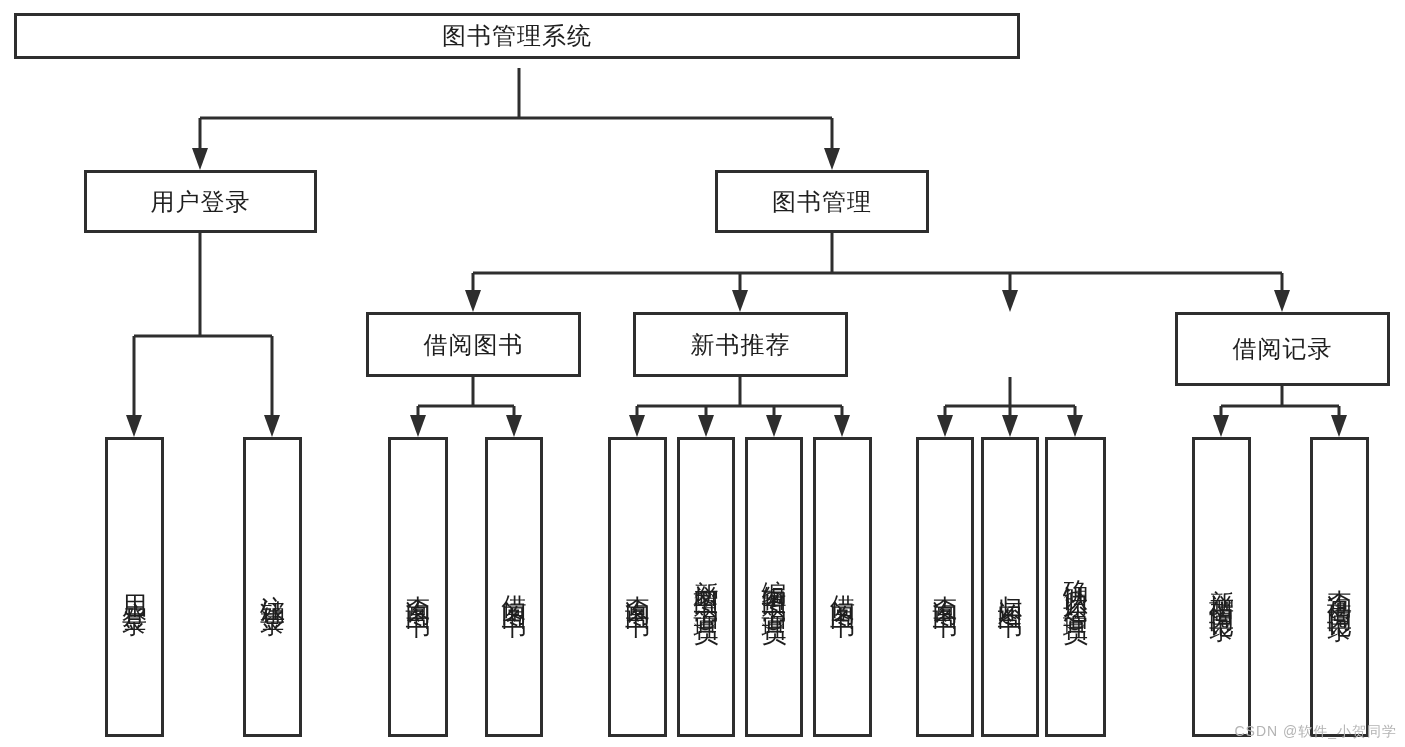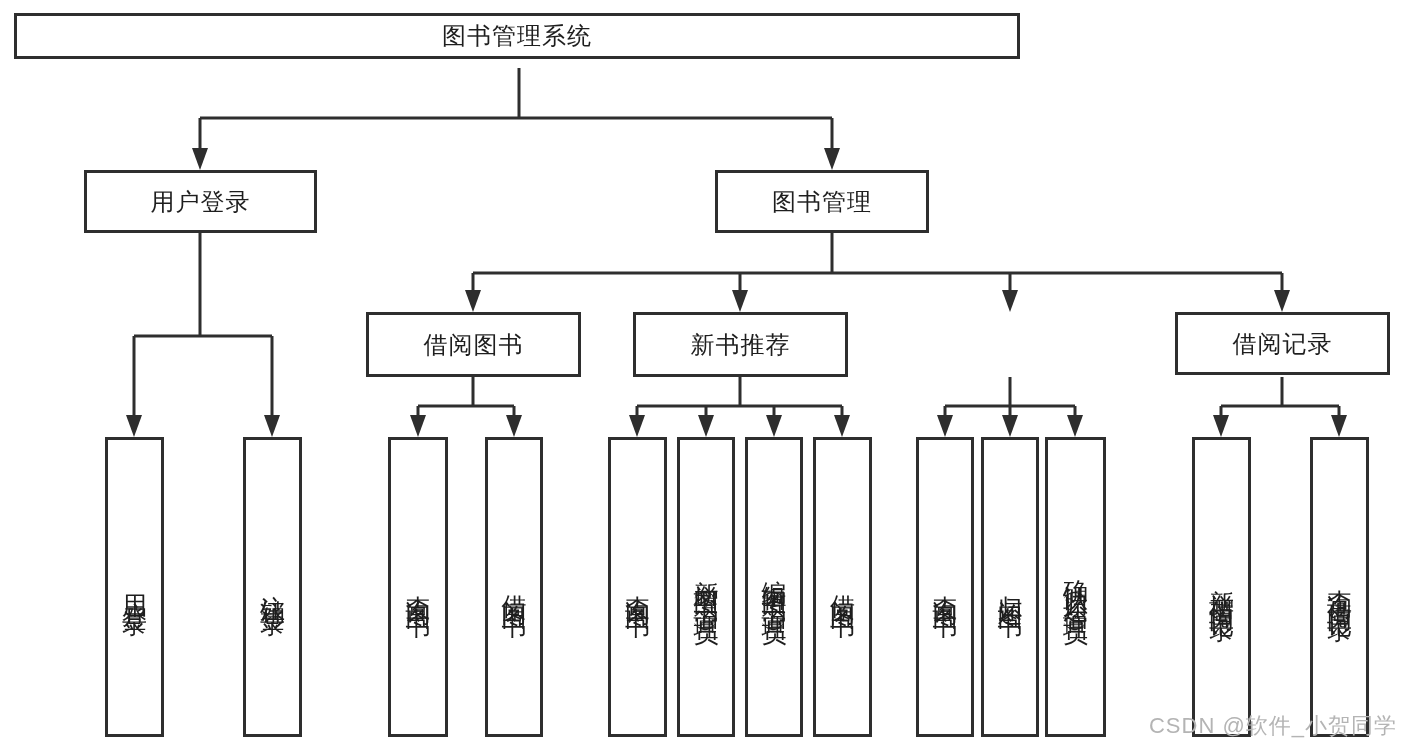--- a/index.html
+++ b/index.html
@@ -36,21 +36,21 @@
     text-orientation:mixed;
     font-size:25px;
     letter-spacing:6px;
     line-height:1;
     white-space:normal;
   }
   #watermark{
     position:absolute;
     right:8px;bottom:6px;
     z-index:3;
-    font-size:22px;
+    font-size:14px;
     letter-spacing:1px;
     color:var(--watermark);
   }
 </style>
 </head>
 <body>
 
 <div id="canvas">
 
   <svg id="edges" viewBox="0 0 1405 747" xmlns="http://www.w3.org/2000/svg">
@@ -99,21 +99,21 @@
   <div class="node" style="left:715px;top:170px;width:214px;height:63px">
     <span>图书管理</span>
   </div>
 
   <div class="node" style="left:366px;top:312px;width:215px;height:65px">
     <span>借阅图书</span>
   </div>
   <div class="node" style="left:633px;top:312px;width:215px;height:65px">
     <span>新书推荐</span>
   </div>
-  <div class="node" style="left:1175px;top:312px;width:215px;height:63px">
+  <div class="node" style="left:1175px;top:312px;width:215px;height:74px">
     <span>借阅记录</span>
   </div>
 
   <div class="node v" style="left:105px;top:437px;width:59px;height:300px">
     <span>用户登录</span>
   </div>
   <div class="node v" style="left:243px;top:437px;width:59px;height:300px">
     <span>注销登录</span>
   </div>
 

